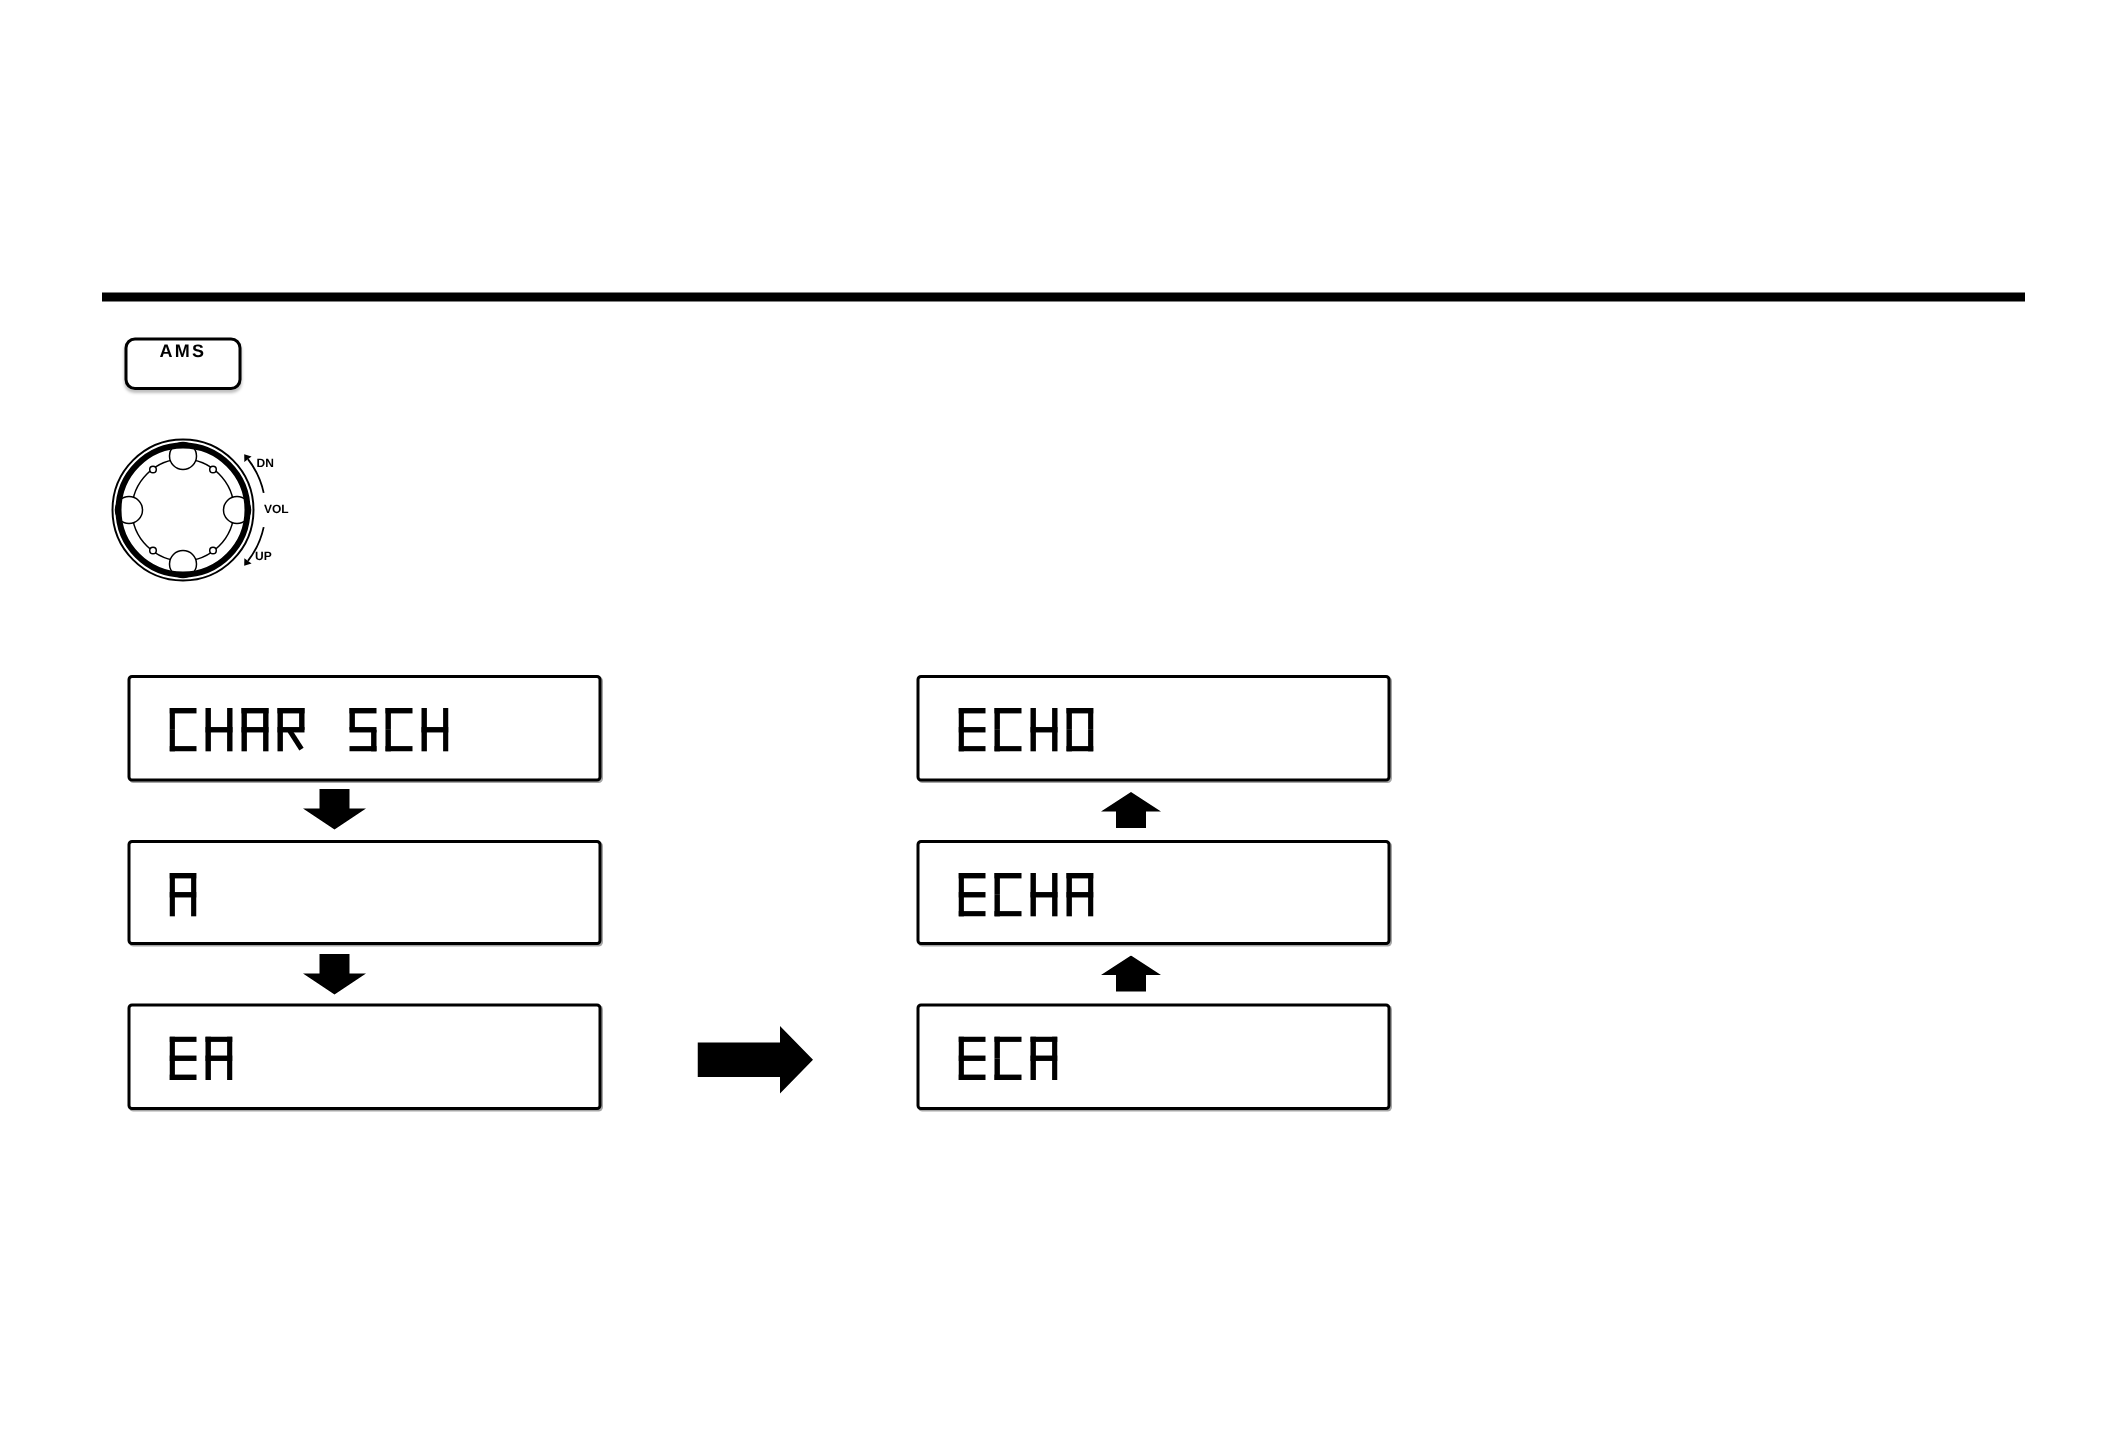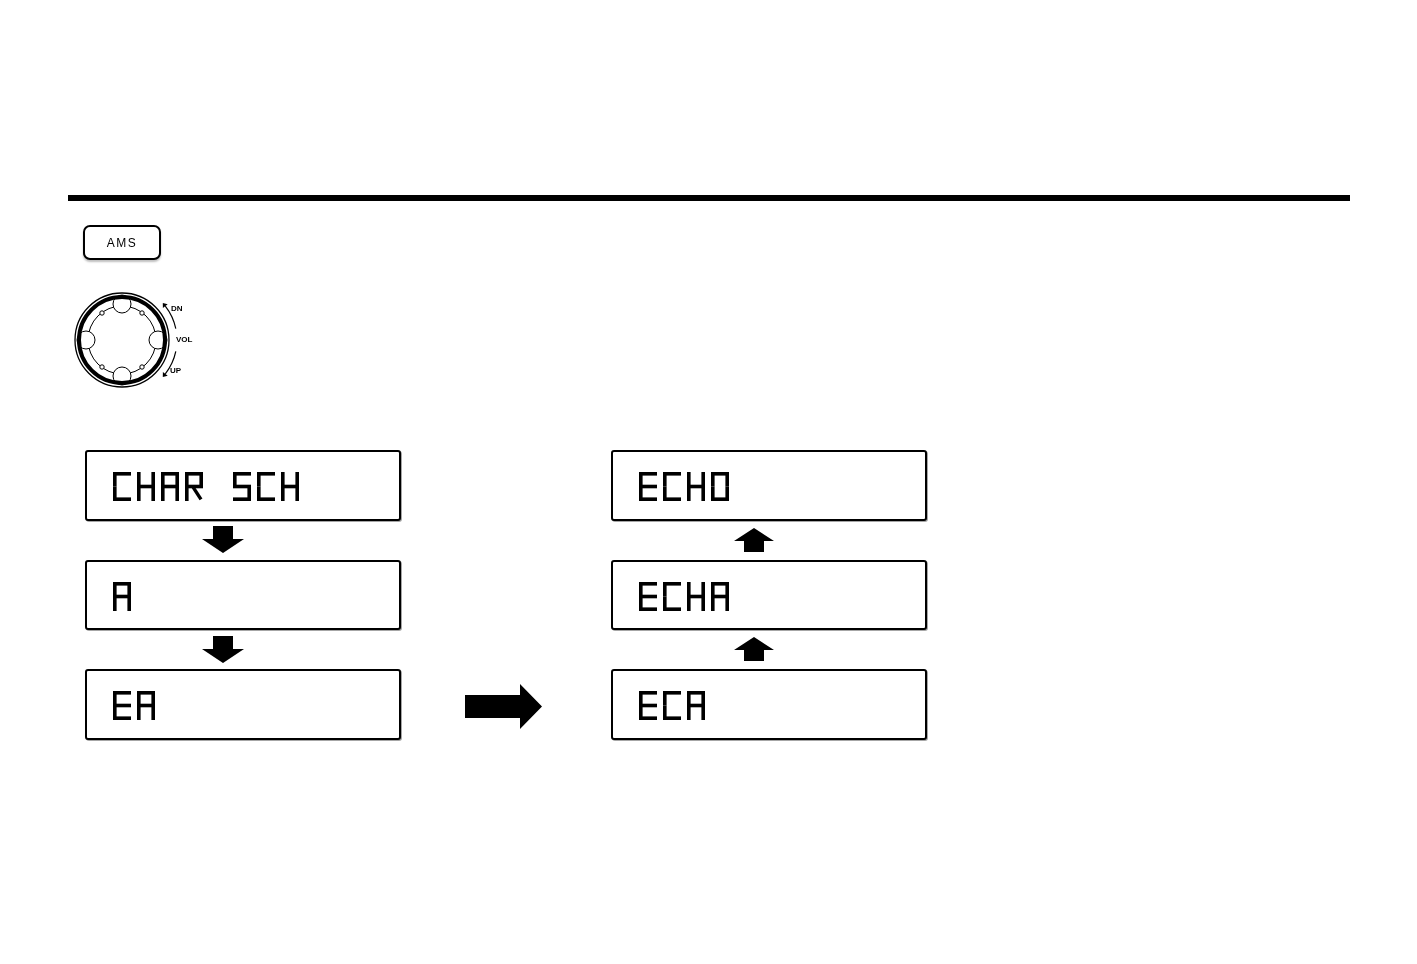--- a/index.html
+++ b/index.html
@@ -5,22 +5,22 @@
   html,body{margin:0;padding:0;}
   body{
     width:1417px;height:964px;position:relative;background:#ffffff;
     font-family:"Liberation Sans",sans-serif;overflow:hidden;
   }
   .abs{position:absolute;}
   .divider{left:68px;top:195px;width:1282px;height:6px;background:#000;}
   .ams-btn{
     left:83px;top:225px;width:78px;height:35px;box-sizing:border-box;
     border:2px solid #000;border-radius:7px;background:#fff;
-    display:flex;align-items:center;justify-content:center;
-    font-size:12px;font-weight:normal;letter-spacing:1.5px;color:#000;
+    display:flex;align-items:flex-start;justify-content:center;
+    font-size:12px;font-weight:bold;letter-spacing:1.5px;color:#000;
     box-shadow:0 2px 2px rgba(0,0,0,0.25);
   }
   .lcd-box{
     box-sizing:border-box;border:2px solid #000;border-radius:3px;background:#fff;
     box-shadow:1px 1px 0 rgba(0,0,0,0.35);
   }
   .lcd-box .lcd-text{position:absolute;left:26px;top:20px;width:auto;height:29px;}
   .box-l{left:85px;width:316px;}
   .box-r{left:611px;width:316px;}
   .row1{top:450px;height:71px;}

